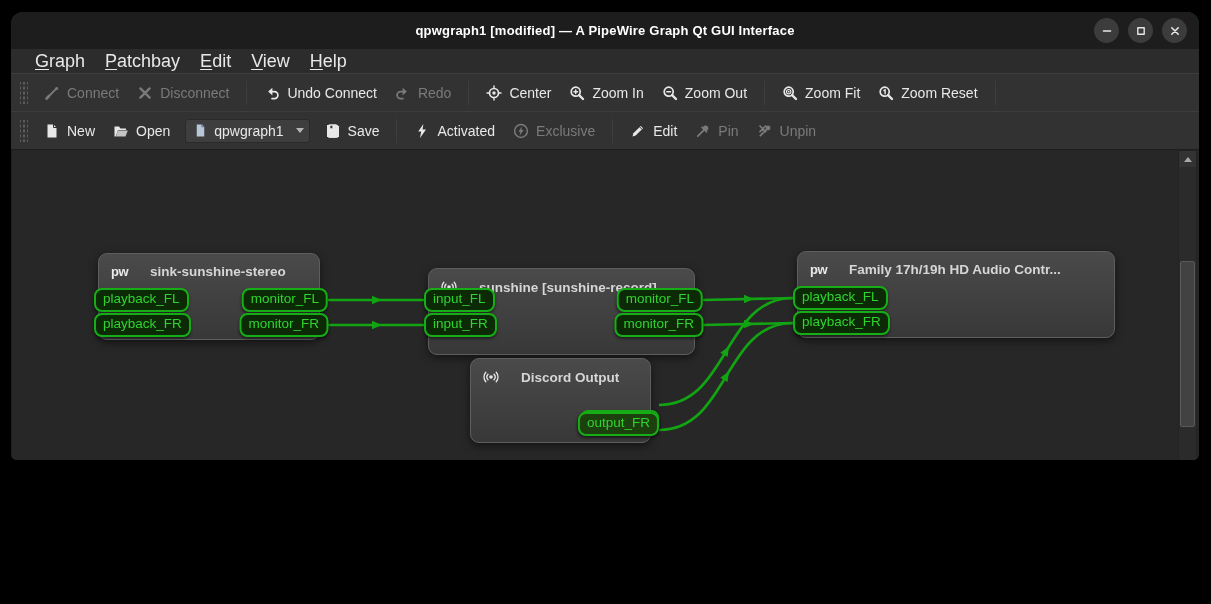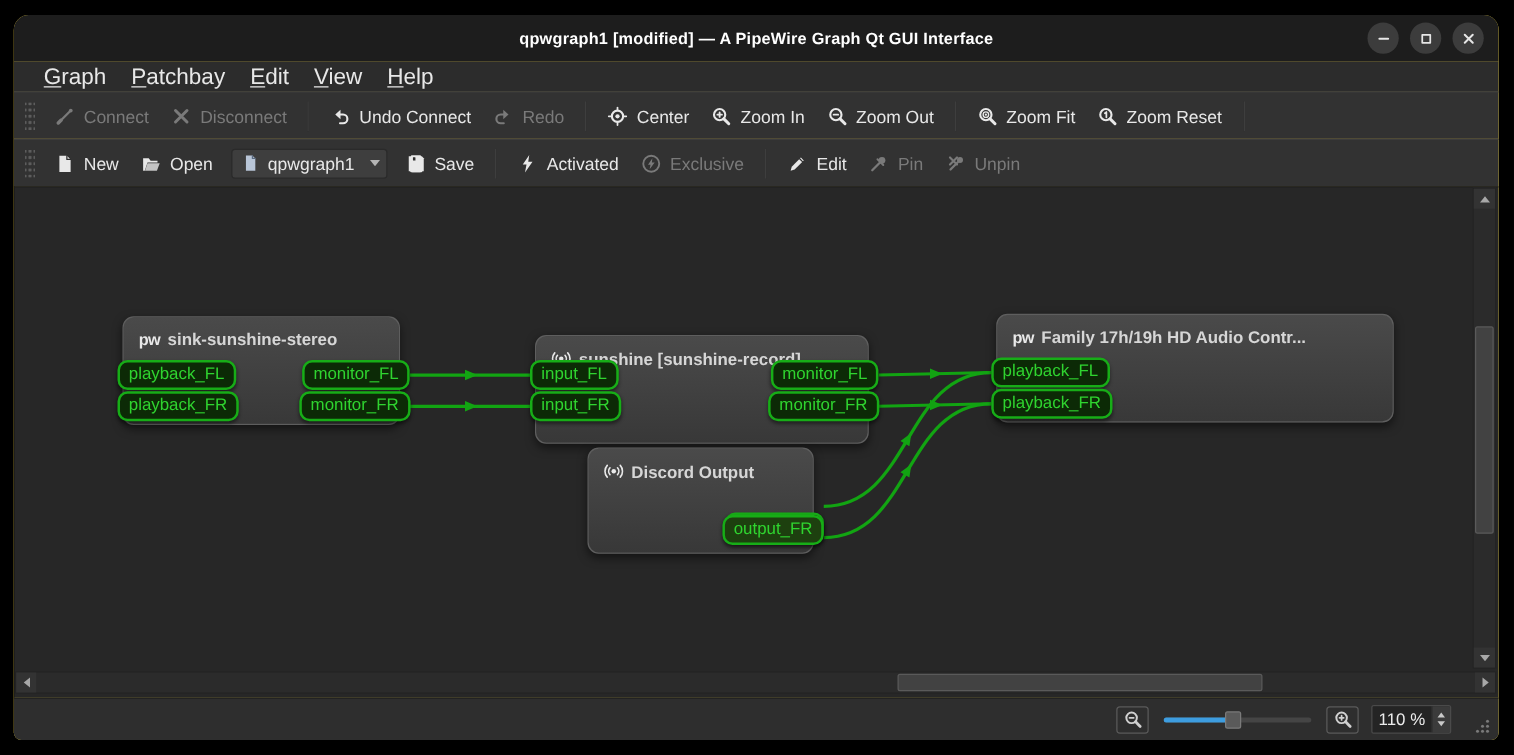--- a/index.html
+++ b/index.html
@@ -1,20 +1,20 @@
 <!DOCTYPE html>
 <html style="--pgreen: #17ad17; --ptext: #2fd42f; --pfill: #0c2a06; --pfillhl: #1d400f; --blue: #3d9de0;"><head>
 <meta charset="utf-8">
 <style>
   * { margin:0; padding:0; box-sizing:border-box; }
   html,body { width:1211px; height:604px; background:#000; overflow:hidden;
               font-family:"Liberation Sans", sans-serif; }
   #window {
-    position:absolute; left:11px; top:12px; width:1188px; height:580px;
-    background:#fde047; border-radius:12px 12px 6px 6px; overflow:hidden;
+    position:absolute; left:11px; top:12px; width:1188px; height:448px;
+    background:#14532d; border-radius:12px 12px 6px 6px; overflow:hidden;
     display:flex; flex-direction:column;
   }
   
   #titlebar { height:37px; background:#1d1d1d; position:relative; flex:none;
               display:flex; align-items:center; justify-content:center; }
   #title { color:#fff; font-size:13px; font-weight:bold; letter-spacing:.2px; }
   #winbtns { position:absolute; right:12px; top:6px; display:flex; gap:9px; }
   .winbtn { width:25px; height:25px; border-radius:50%; background:#3c3c3c;
             display:flex; align-items:center; justify-content:center; color:#e6e6e6; }
   
@@ -43,21 +43,21 @@
                  margin-left:6px; }
   
   #canvas-area { position:relative; height:409px; background:#272727; flex:none;
                  box-shadow:inset 0 1px 0 #1e1e1e, inset 1px 0 0 #1e1e1e; }
   #canvas-view { position:absolute; left:1px; top:1px; width:1163px; height:387px;
                  overflow:hidden; }
   #edges { position:absolute; left:0; top:0; z-index:2; }
   .node { position:absolute; z-index:1; border-radius:9px; border:1px solid #5e5e5e;
           background:linear-gradient(#4a4a4a,#383838);
           box-shadow:0 3px 8px rgba(0,0,0,.5); }
-  .node-title { position:absolute; left:12px; top:10px; display:flex; gap:6px;
+  .node-title { position:absolute; left:12px; top:10px; display:flex; gap:22px;
                 align-items:center; color:#d6d6d6; font-size:13.5px; font-weight:bold;
                 white-space:nowrap; }
   .pw-ico { font-weight:bold; font-size:13px; color:#e9e9e9; letter-spacing:-.5px; }
   .port { position:absolute; z-index:3; font-size:13.5px; line-height:16px;
           padding:1px 7px 3px; border:2px solid var(--pgreen); border-radius:8px;
           color:var(--ptext); background:var(--pfill); white-space:nowrap;
           box-shadow:0 2px 3px rgba(0,0,0,.45); }
   .port.hl { background:var(--pfillhl); }
   .port-out-wrap { position:absolute; z-index:3; transform:translateX(-100%); }
   .port-out-wrap .port { position:relative; display:inline-block; }

